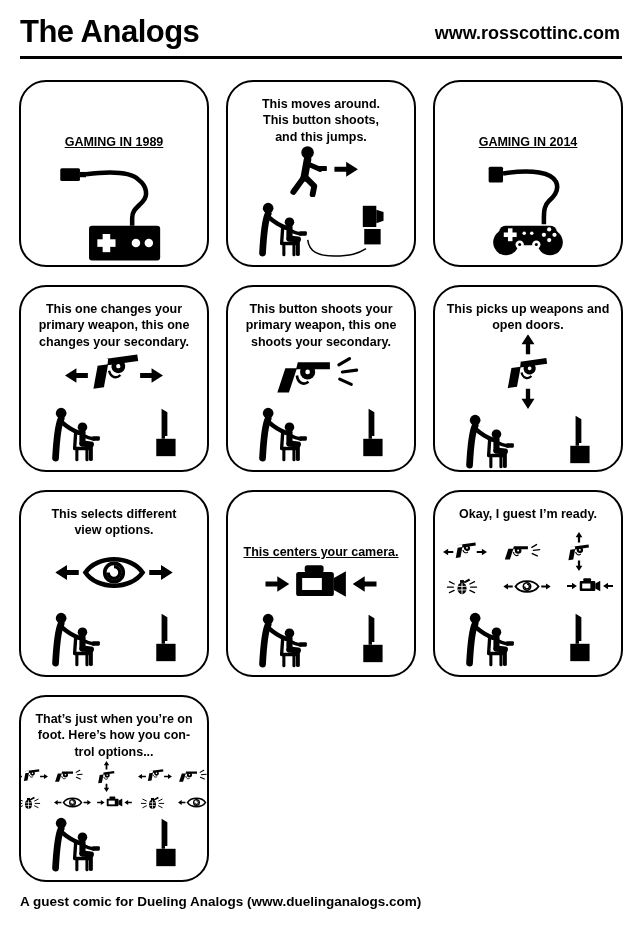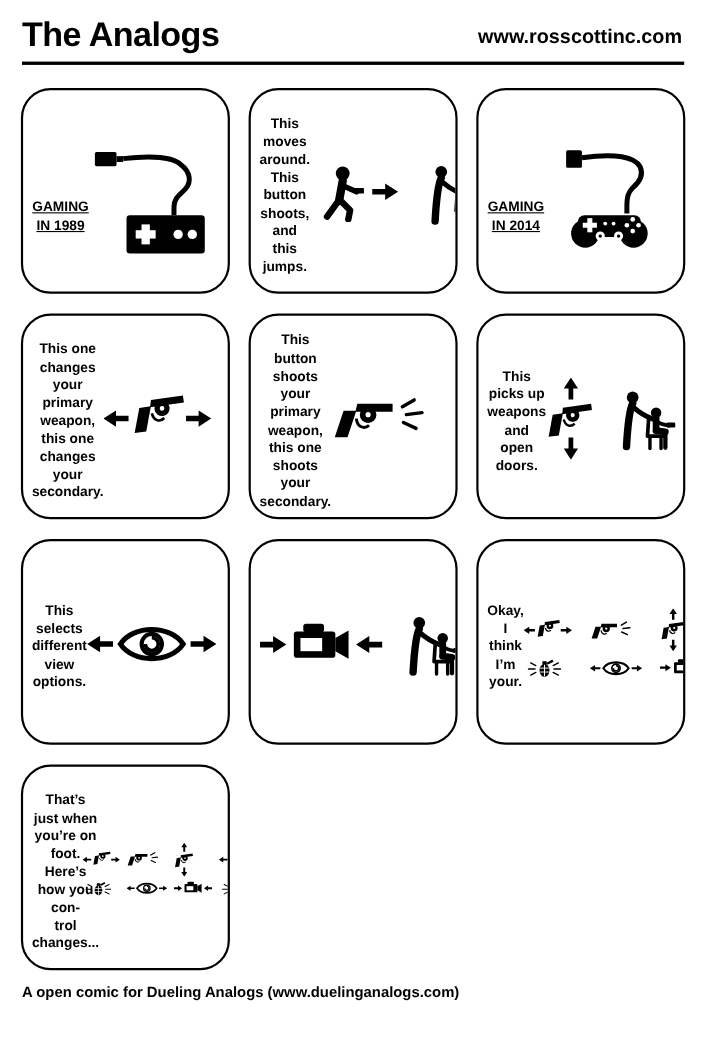--- a/index.html
+++ b/index.html
@@ -11,21 +11,21 @@
   .header{display:flex;justify-content:space-between;align-items:flex-end;
           padding:16px 22px 0 20px;}
   .title{font-size:31px;font-weight:bold;letter-spacing:-0.5px;line-height:1;}
   .site{font-size:18px;font-weight:bold;padding-bottom:3px;}
   .rule{height:3px;background:#000;margin:9px 20px 0 20px;}
   
   .grid{display:grid;grid-template-columns:repeat(3,190px);
         grid-auto-rows:187px;column-gap:17px;row-gap:18px;
         margin:21px 19px 0 19px;}
   .panel{border:2px solid #000;border-radius:27px;box-sizing:border-box;
-         display:flex;flex-direction:row;align-items:center;
+         display:flex;flex-direction:column;align-items:center;
          padding:10px 8px 6px 8px;overflow:hidden;}
   .caption{font-size:12.5px;font-weight:bold;text-align:center;line-height:1.3;
            white-space:pre-line;margin:4px 0 0 0;}
   .caption--deep{margin-top:42px;text-decoration:underline;}
   .caption--mid{}
   .art{flex:1 1 auto;display:flex;align-items:center;justify-content:center;width:100%;}
   .scene{width:172px;height:62px;flex:0 0 auto;}
   
   .i-controller{width:118px;height:112px;}
   .i-runner{width:86px;height:52px;}
@@ -317,32 +317,33 @@
       <svg class="i-eye" viewBox="0 0 140 56">
           <use href="#icon-eye"></use>
         </svg>
     </div>
     <svg class="scene" viewBox="0 0 176 84">
         <use href="#sym-scene"></use>
       </svg>
   </section>
 
   <section class="panel">
+    <p class="caption caption--deep">This centers your camera.</p>
     <div class="art">
       <svg class="i-camera" viewBox="0 0 130 56">
           <use href="#icon-camera"></use>
         </svg>
     </div>
     <svg class="scene" viewBox="0 0 176 84">
         <use href="#sym-scene"></use>
       </svg>
   </section>
 
   <section class="panel">
-    <p class="caption caption--mid">Okay, I think I’m your.</p>
+    <p class="caption caption--mid">Okay, I guest I’m ready.</p>
     <div class="art">
       <div class="minigrid minigrid--3">
         <svg class="m-gun-lr" viewBox="0 0 120 60">
             <use href="#icon-gun-lr"></use>
           </svg>
         <svg class="m-gun-fire" viewBox="0 0 104 46">
             <use href="#icon-gun-fire"></use>
           </svg>
         <svg class="m-gun-ud" viewBox="0 0 64 104">
             <use href="#icon-gun-ud"></use>
@@ -359,21 +360,21 @@
       </div>
     </div>
     <svg class="scene" viewBox="0 0 176 84">
         <use href="#sym-scene"></use>
       </svg>
   </section>
 
   <section class="panel">
     <p class="caption">That’s just when you’re on
 foot. Here’s how you con-
-trol changes...</p>
+trol options...</p>
     <div class="art">
       <div class="minigrid minigrid--5">
         <svg class="s-gun-lr" viewBox="0 0 120 60">
             <use href="#icon-gun-lr"></use>
           </svg>
         <svg class="s-gun-fire" viewBox="0 0 104 46">
             <use href="#icon-gun-fire"></use>
           </svg>
         <svg class="s-gun-ud" viewBox="0 0 64 104">
             <use href="#icon-gun-ud"></use>
@@ -401,13 +402,13 @@
           </svg>
       </div>
     </div>
     <svg class="scene" viewBox="0 0 176 84">
         <use href="#sym-scene"></use>
       </svg>
   </section>
 
 </div>
 
-<div class="footer">A open comic for Dueling Analogs (www.duelinganalogs.com)</div>
+<div class="footer">A guest comic for Dueling Analogs (www.duelinganalogs.com)</div>
 
 </body></html>

